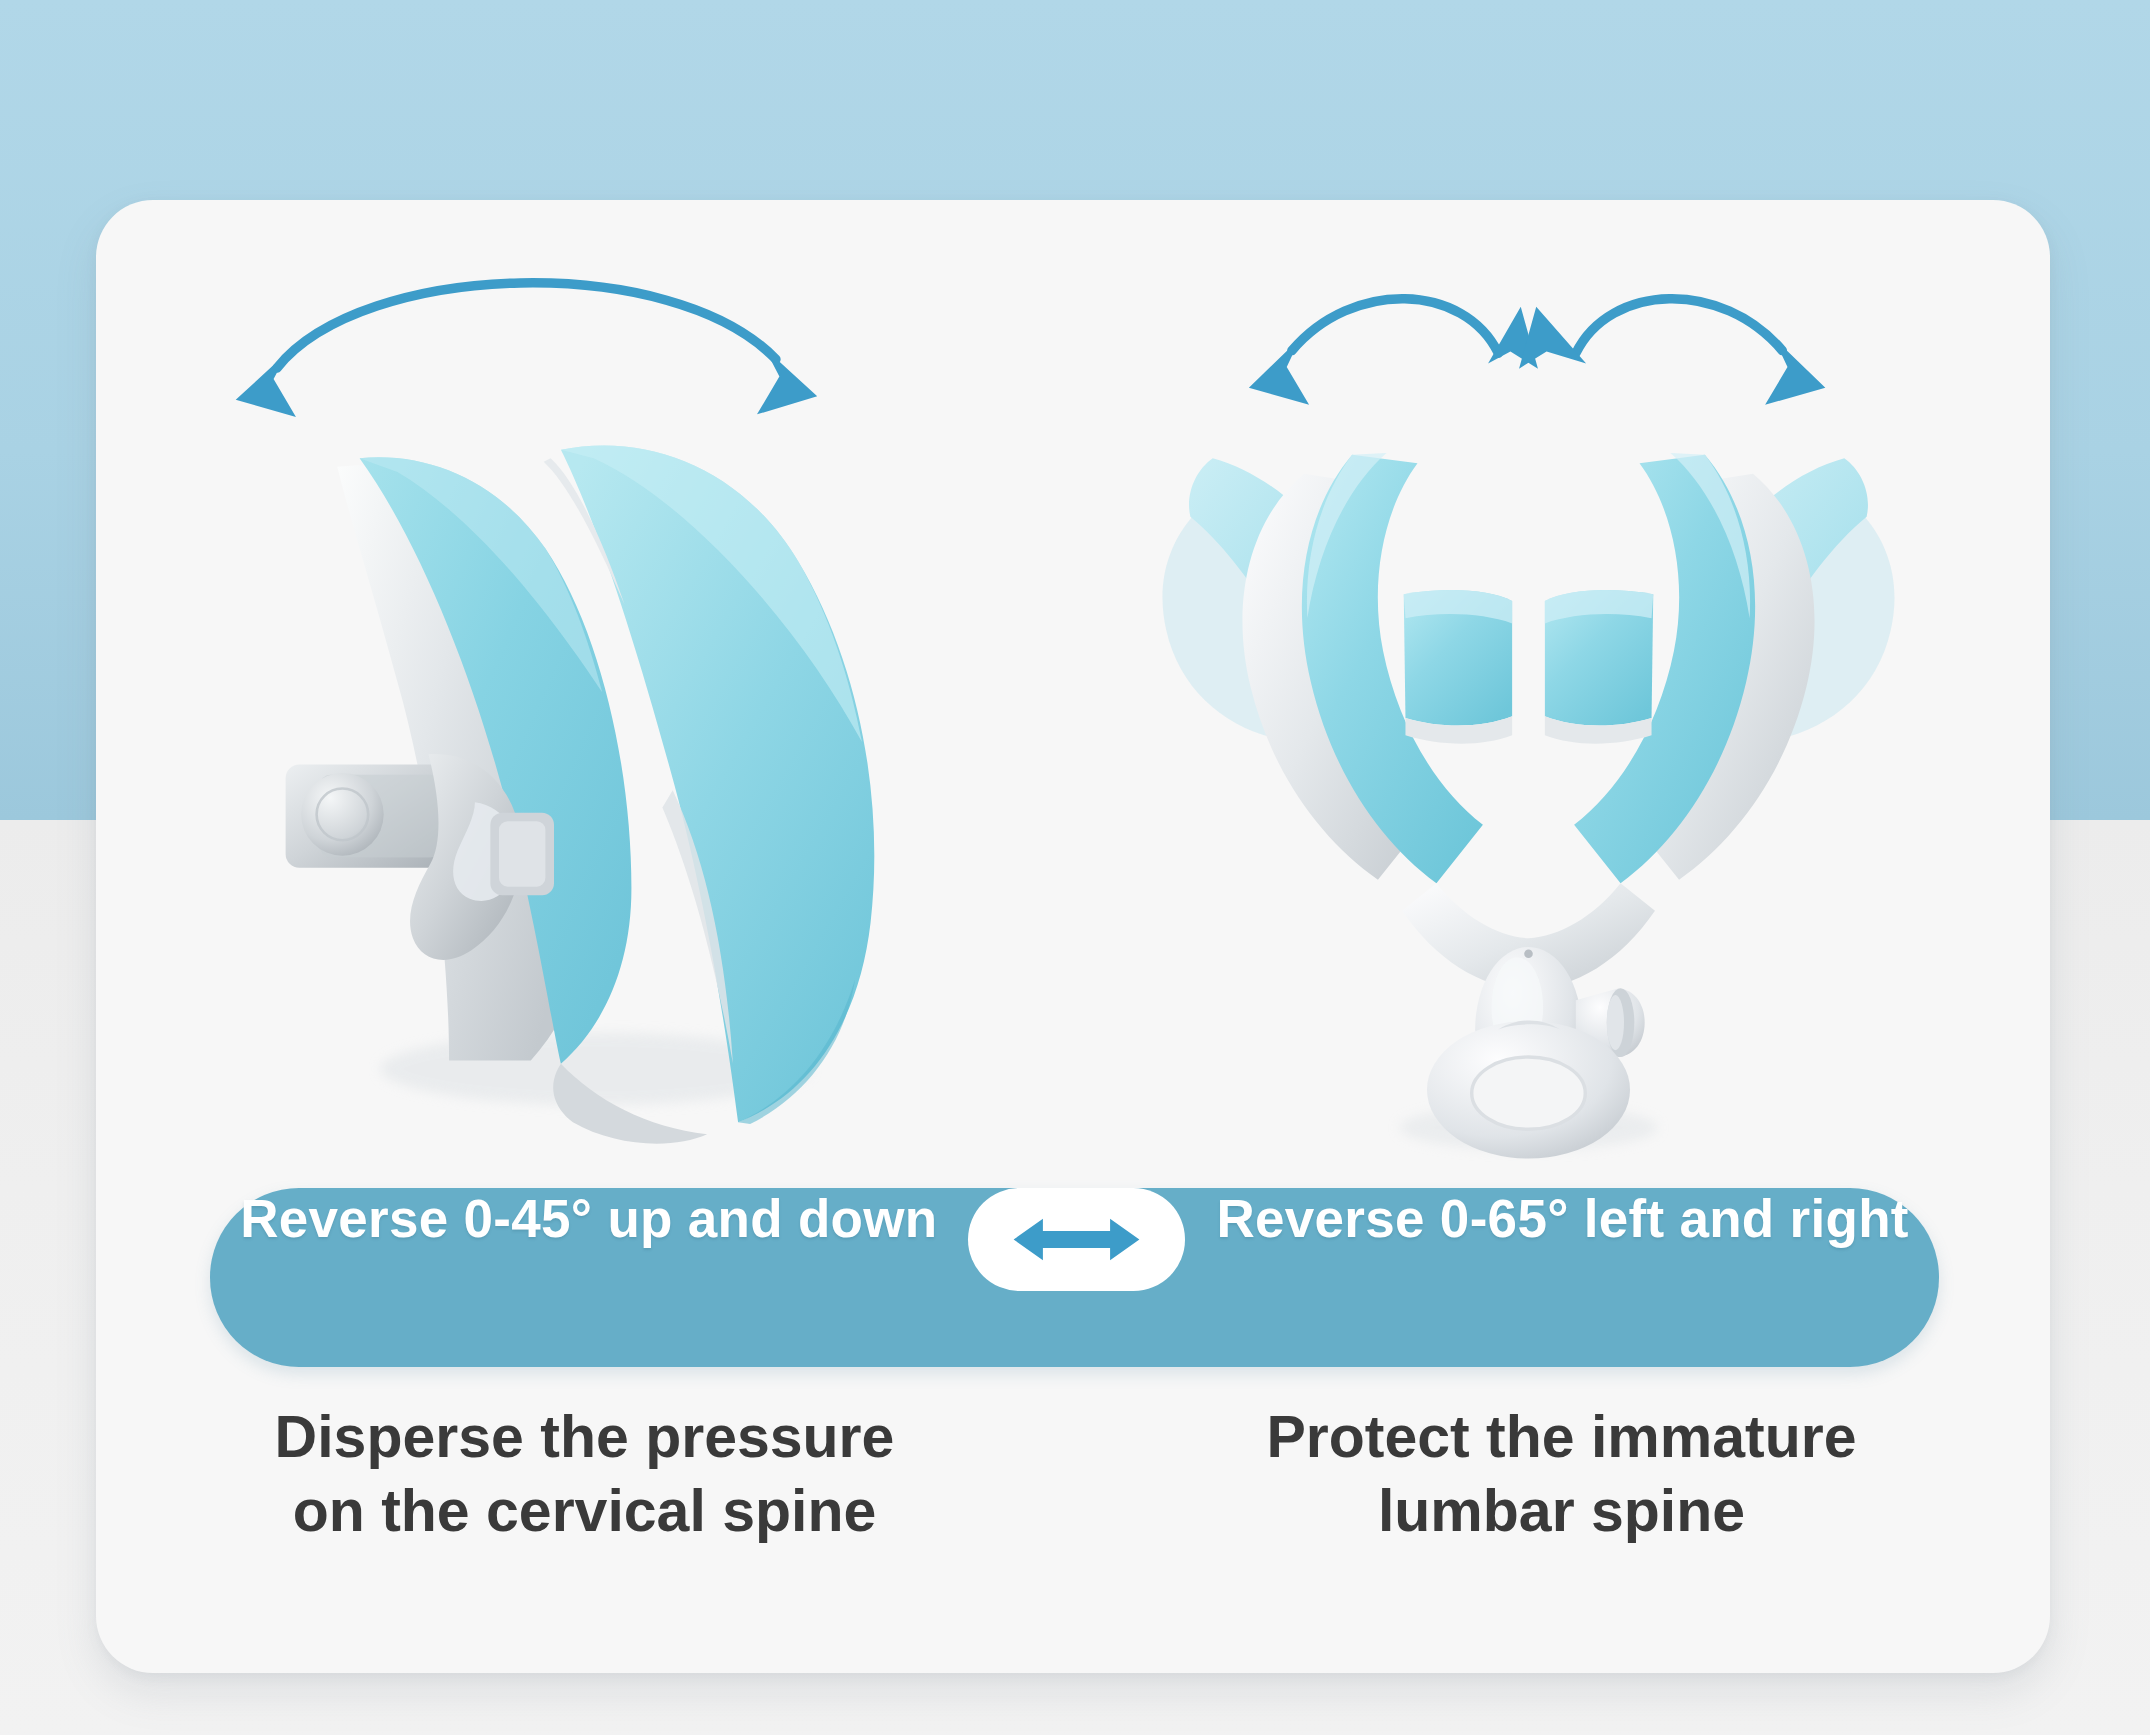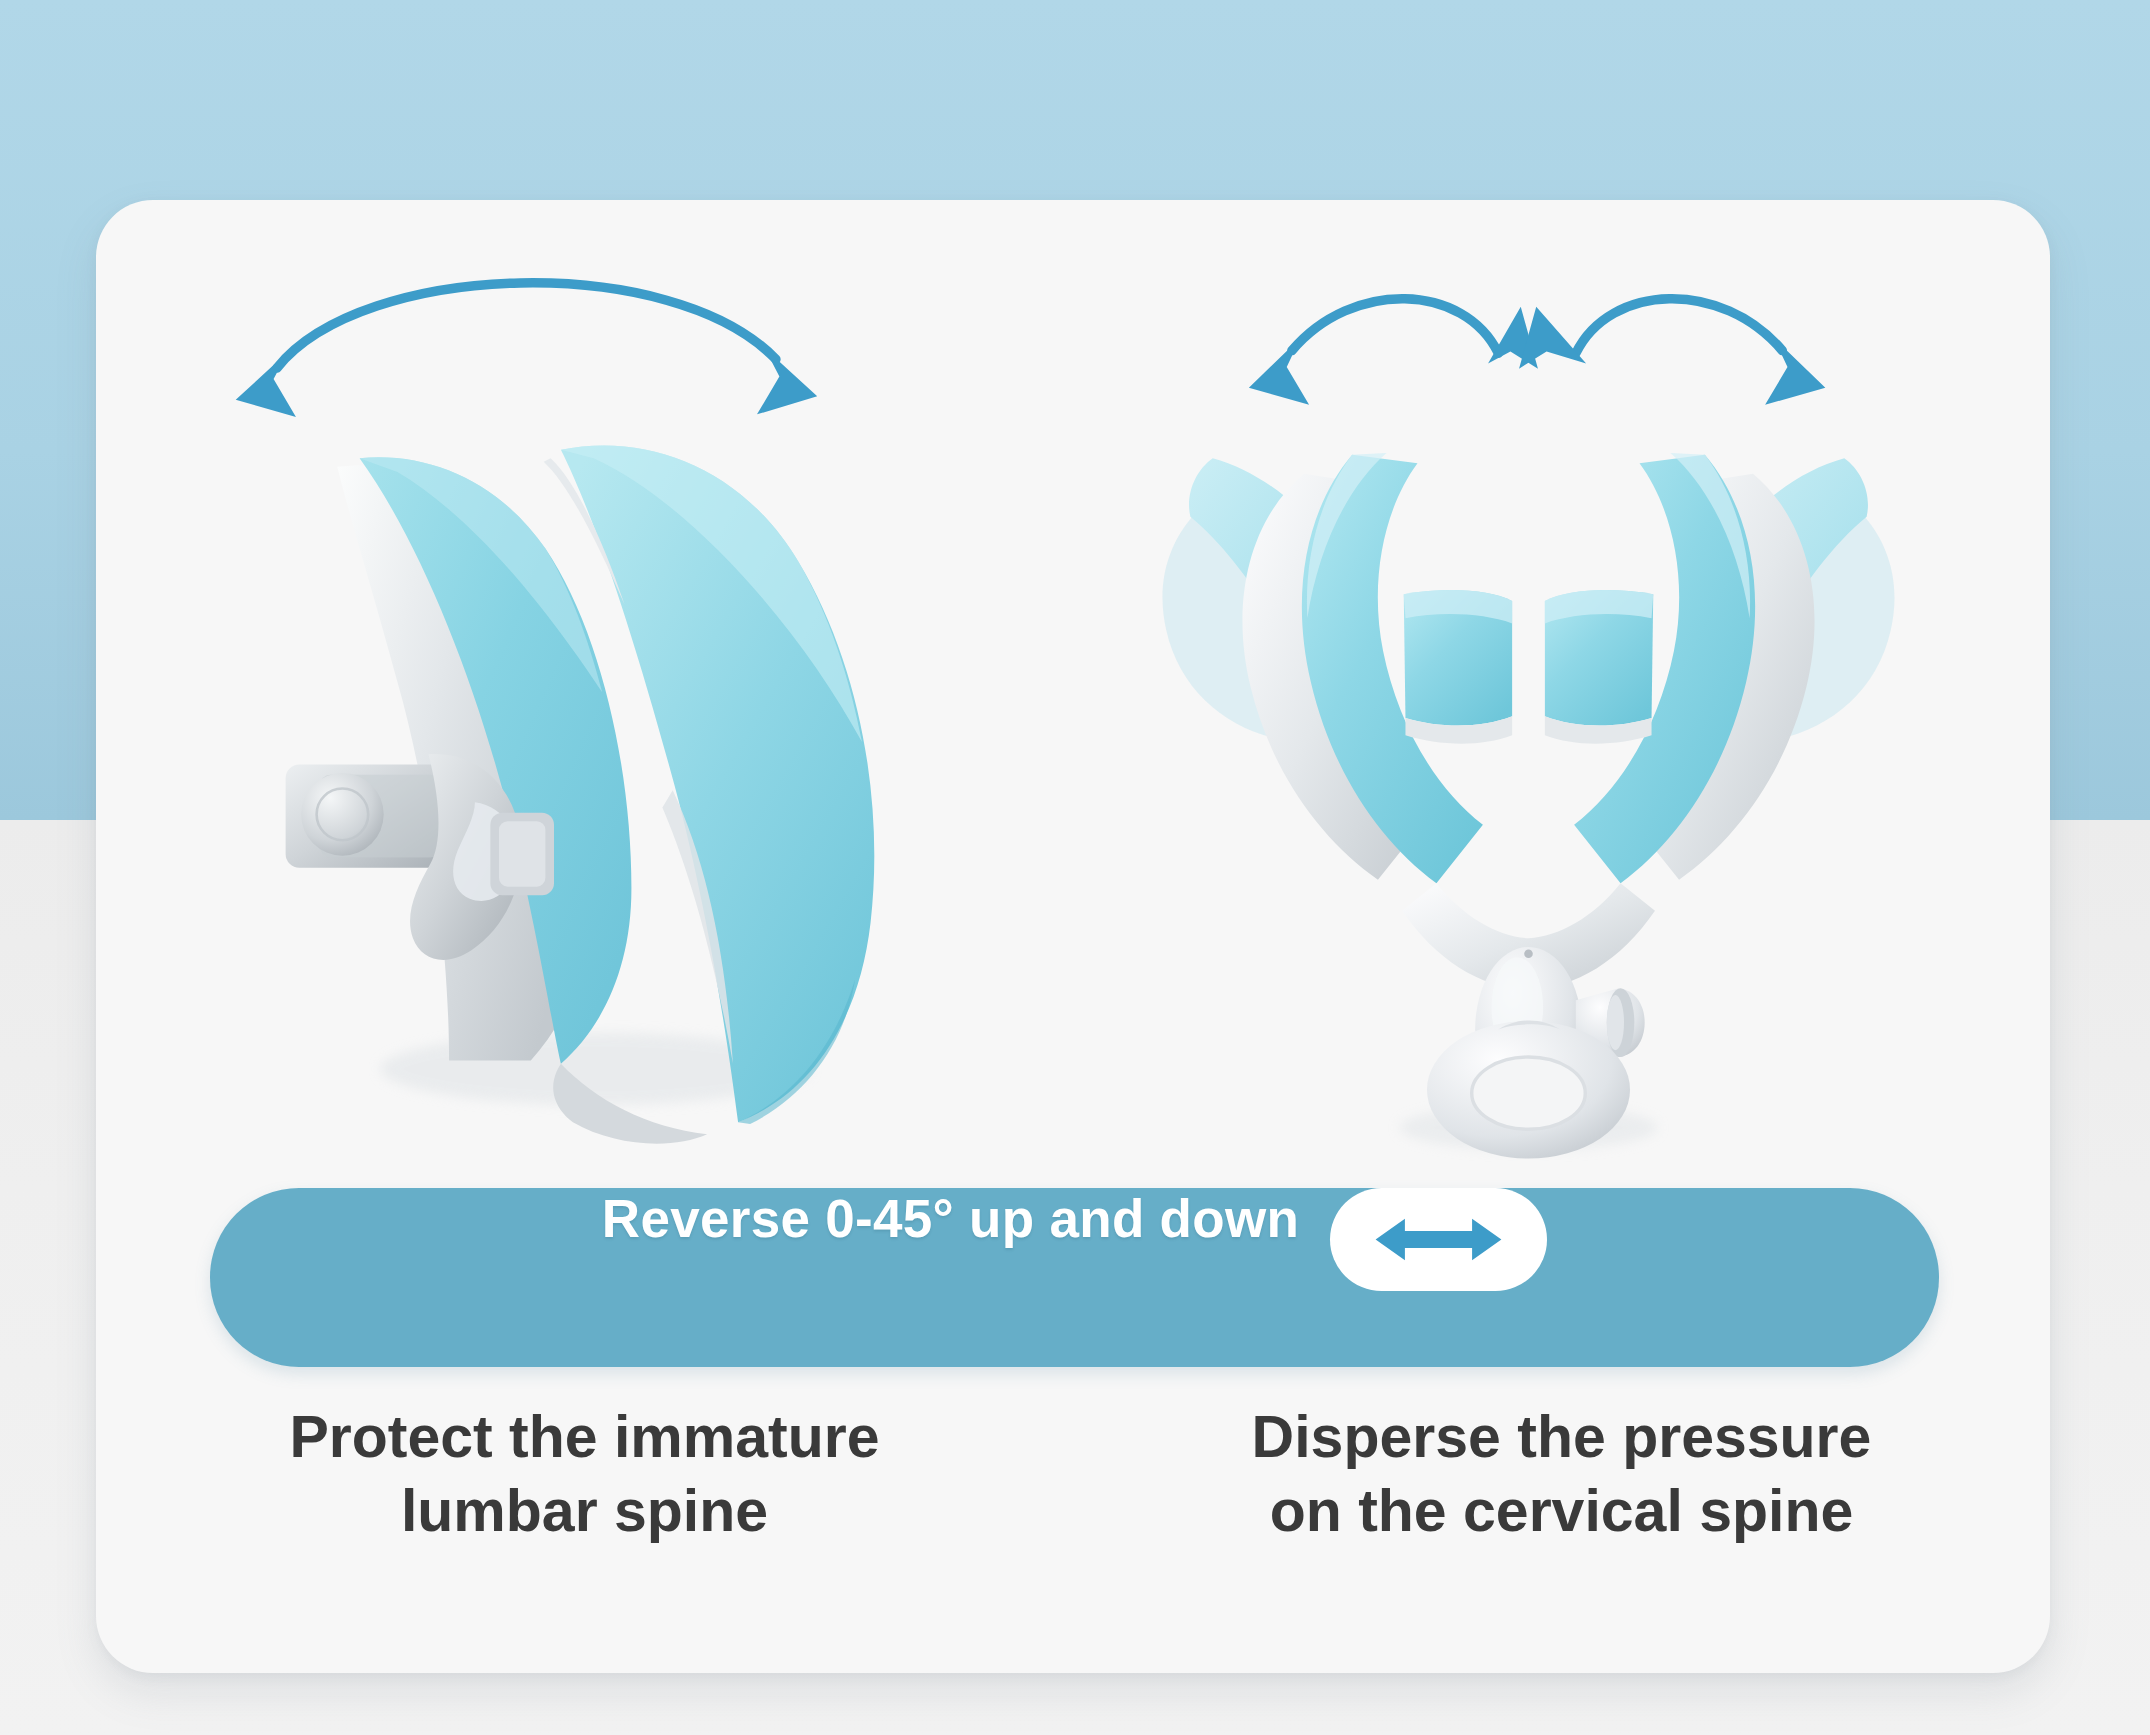--- a/index.html
+++ b/index.html
@@ -376,28 +376,29 @@
 
       <div class="toggle-pill">
         <span>
           <svg viewBox="0 0 166 80" xmlns="http://www.w3.org/2000/svg">
             <path d="M 44 16 L 10 40 L 44 64 L 44 50 L 122 50 L 122 64 L 156 40
                      L 122 16 L 122 30 L 44 30 Z" fill="#3d9cc9"></path>
           </svg>
         </span>
       </div>
 
+      <div class="spec-text spec-right">Reverse 0-65° left and right</div>
     </div>
 
     <div class="captions">
+      <div class="caption">
+        <span>Disperse the pressure</span>
+        <span>on the cervical spine</span>
+      </div>
       <div class="caption">
         <span>Protect the immature</span>
         <span>lumbar spine</span>
       </div>
-      <div class="caption">
-        <span>Disperse the pressure</span>
-        <span>on the cervical spine</span>
-      </div>
     </div>
 
   </div>
 </div>
 
 
 </body></html>

